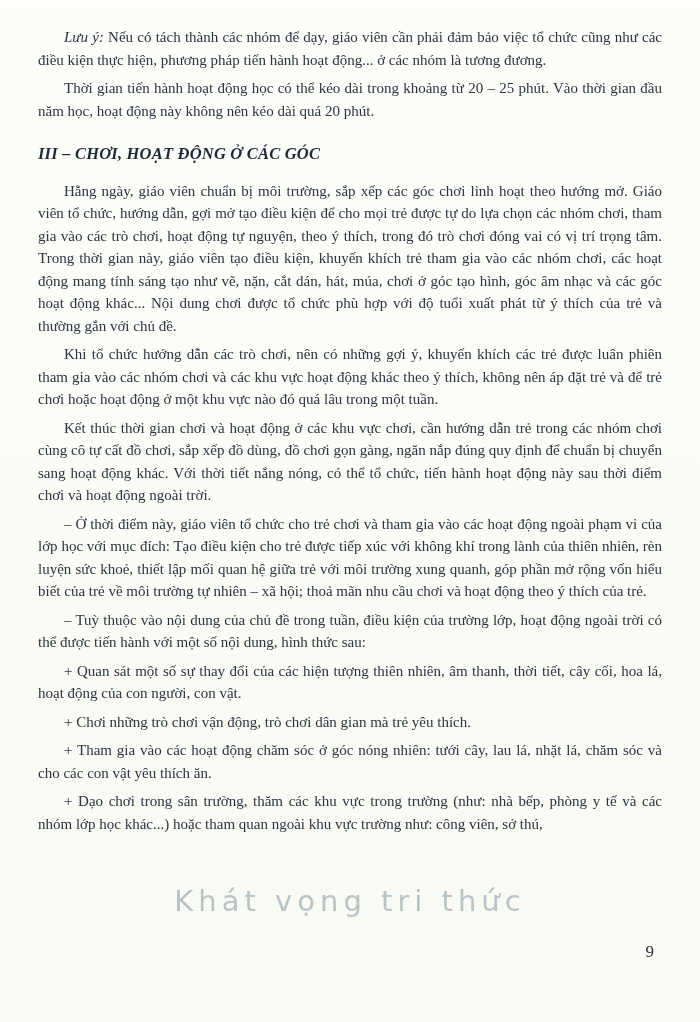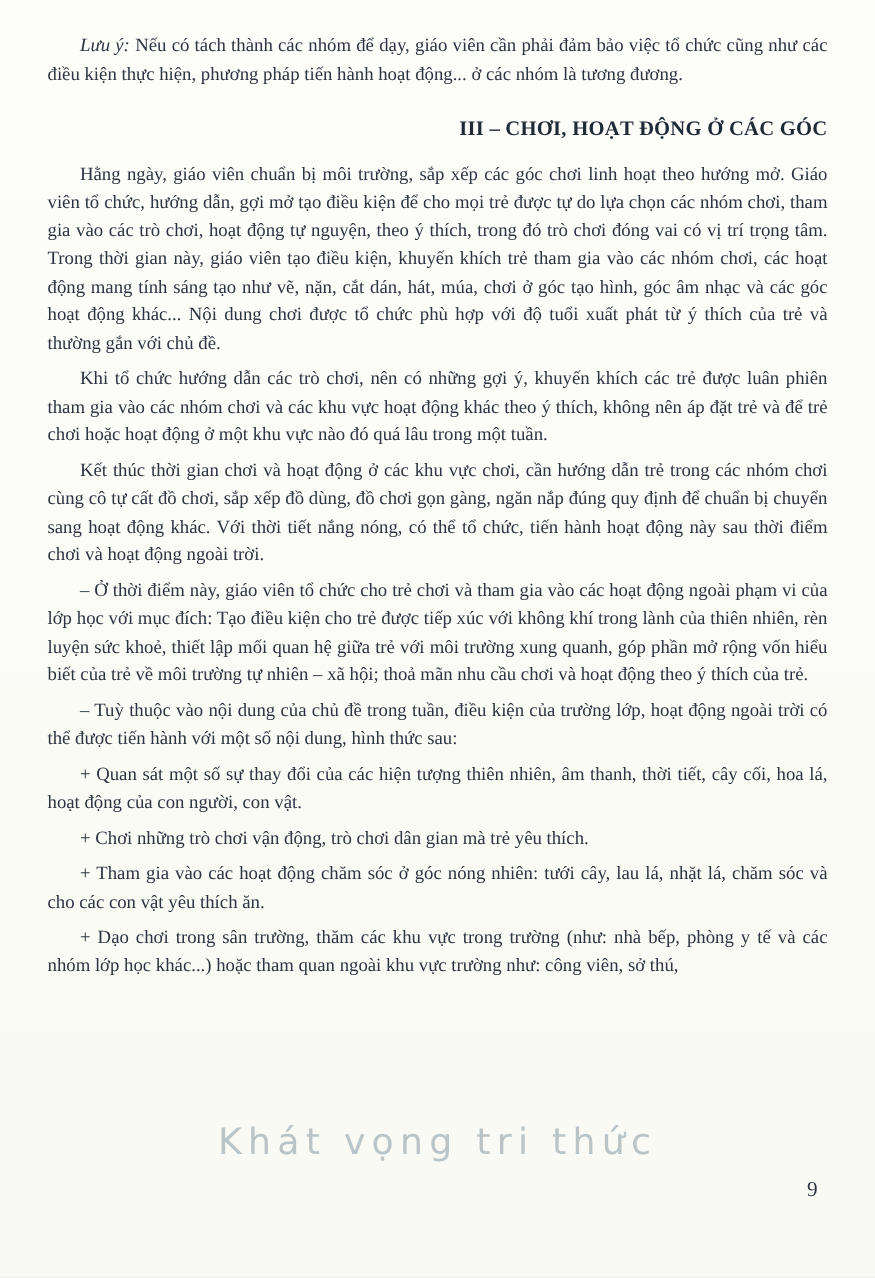--- a/index.html
+++ b/index.html
@@ -36,21 +36,22 @@
   .para .note-label {
     font-style: italic;
   }
 
   .heading {
     font-size: 16.5px;
     font-weight: bold;
     color: #1f2a37;
     margin: 20px 0 13px 0;
     letter-spacing: 0.2px;
-    text-align: right;
+    text-align: left;
+    font-style: italic;
   }
 
   .watermark {
     position: absolute;
     left: 0;
     right: 0;
     top: 878px;
     z-index: 2;
     text-align: center;
     pointer-events: none;
@@ -64,21 +65,21 @@
     font-size: 72px;
     line-height: 1.0;
     color: #a7cfe5;
     letter-spacing: 4px;
     opacity: 0.85;
   }
 
   .wm-sub {
     font-family: "DejaVu Sans", sans-serif;
     font-size: 29px;
-    margin-top: 18px;
+    margin-top: 6px;
     color: #b6c2cb;
     letter-spacing: 5px;
     opacity: 0.9;
   }
 
   .page-number {
     position: absolute;
     top: 942px;
     right: 46px;
     z-index: 1;
@@ -88,20 +89,21 @@
 </style>
 </head>
 <body>
 
 <div class="page">
 
   <div class="content">
 
     <p class="para"><span class="note-label">Lưu ý:</span><span> Nếu có tách thành các nhóm để dạy, giáo viên cần phải đảm bảo việc tổ chức cũng như các điều kiện thực hiện, phương pháp tiến hành hoạt động... ở các nhóm là tương đương.</span></p>
 
+    <p class="para">Thời gian tiến hành hoạt động học có thể kéo dài trong khoảng từ 20 – 25 phút. Vào thời gian đầu năm học, hoạt động này không nên kéo dài quá 20 phút.</p>
 
     <h2 class="heading">III – CHƠI, HOẠT ĐỘNG Ở CÁC GÓC</h2>
 
     <p class="para">Hằng ngày, giáo viên chuẩn bị môi trường, sắp xếp các góc chơi linh hoạt theo hướng mở. Giáo viên tổ chức, hướng dẫn, gợi mở tạo điều kiện để cho mọi trẻ được tự do lựa chọn các nhóm chơi, tham gia vào các trò chơi, hoạt động tự nguyện, theo ý thích, trong đó trò chơi đóng vai có vị trí trọng tâm. Trong thời gian này, giáo viên tạo điều kiện, khuyến khích trẻ tham gia vào các nhóm chơi, các hoạt động mang tính sáng tạo như vẽ, nặn, cắt dán, hát, múa, chơi ở góc tạo hình, góc âm nhạc và các góc hoạt động khác... Nội dung chơi được tổ chức phù hợp với độ tuổi xuất phát từ ý thích của trẻ và thường gắn với chủ đề.</p>
     <p class="para">Khi tổ chức hướng dẫn các trò chơi, nên có những gợi ý, khuyến khích các trẻ được luân phiên tham gia vào các nhóm chơi và các khu vực hoạt động khác theo ý thích, không nên áp đặt trẻ và để trẻ chơi hoặc hoạt động ở một khu vực nào đó quá lâu trong một tuần.</p>
     <p class="para">Kết thúc thời gian chơi và hoạt động ở các khu vực chơi, cần hướng dẫn trẻ trong các nhóm chơi cùng cô tự cất đồ chơi, sắp xếp đồ dùng, đồ chơi gọn gàng, ngăn nắp đúng quy định để chuẩn bị chuyển sang hoạt động khác. Với thời tiết nắng nóng, có thể tổ chức, tiến hành hoạt động này sau thời điểm chơi và hoạt động ngoài trời.</p>
 
 
     <p class="para">– Ở thời điểm này, giáo viên tổ chức cho trẻ chơi và tham gia vào các hoạt động ngoài phạm vi của lớp học với mục đích: Tạo điều kiện cho trẻ được tiếp xúc với không khí trong lành của thiên nhiên, rèn luyện sức khoẻ, thiết lập mối quan hệ giữa trẻ với môi trường xung quanh, góp phần mở rộng vốn hiểu biết của trẻ về môi trường tự nhiên – xã hội; thoả mãn nhu cầu chơi và hoạt động theo ý thích của trẻ.</p>
     <p class="para">– Tuỳ thuộc vào nội dung của chủ đề trong tuần, điều kiện của trường lớp, hoạt động ngoài trời có thể được tiến hành với một số nội dung, hình thức sau:</p>

